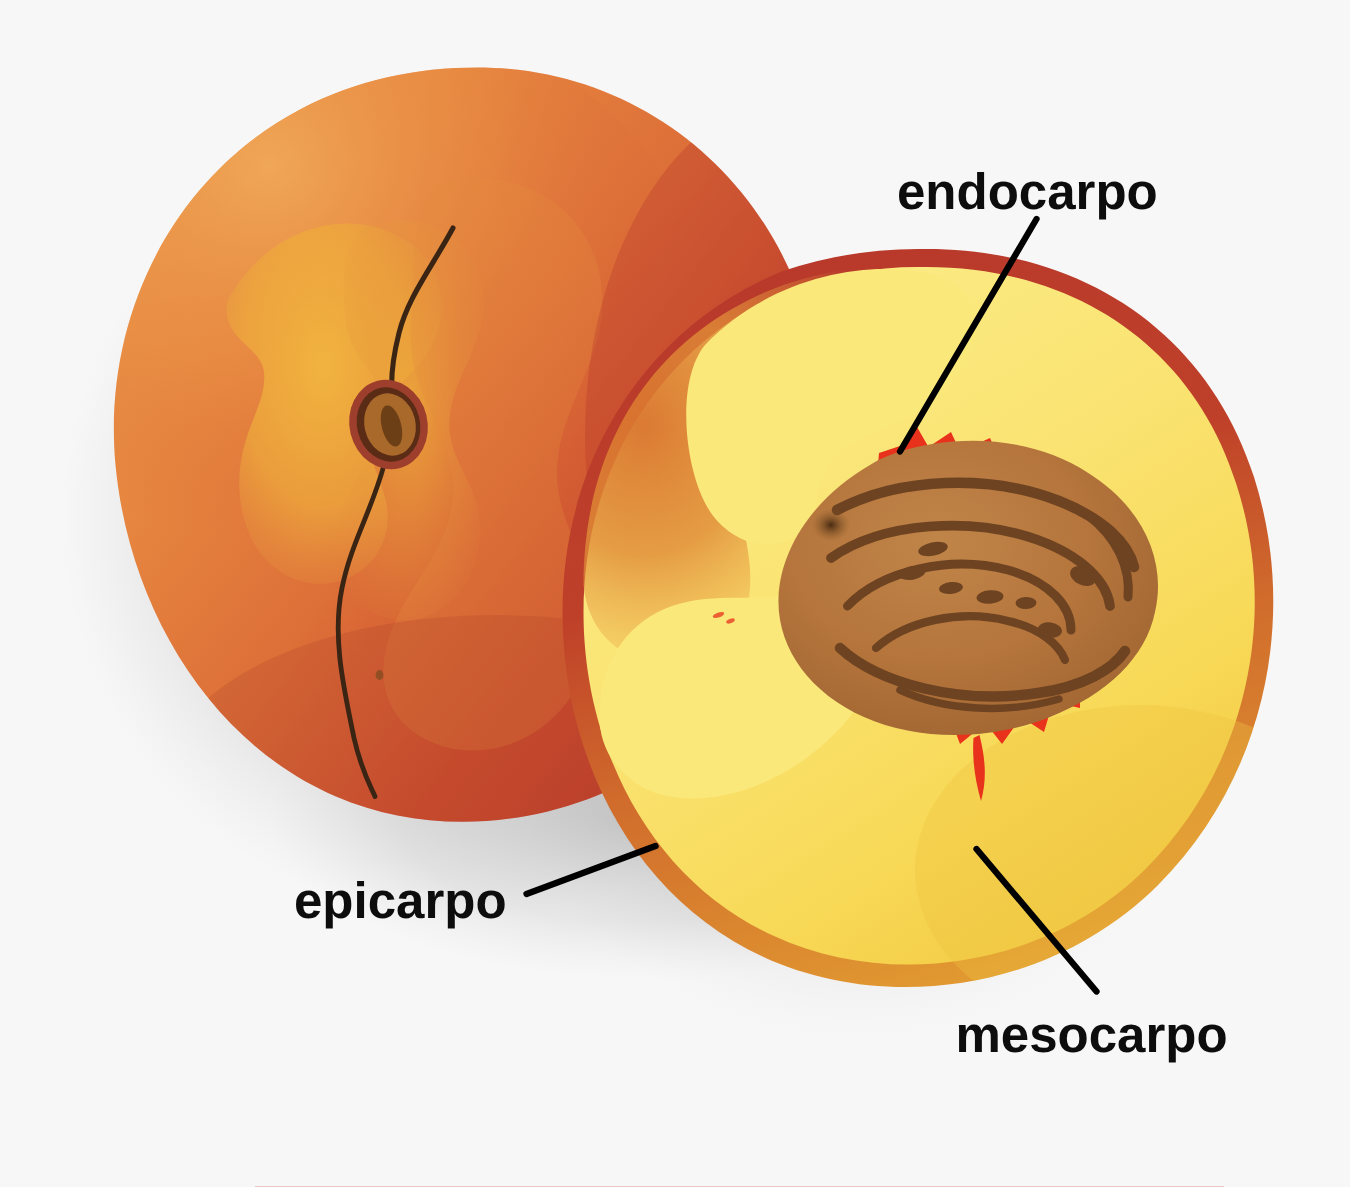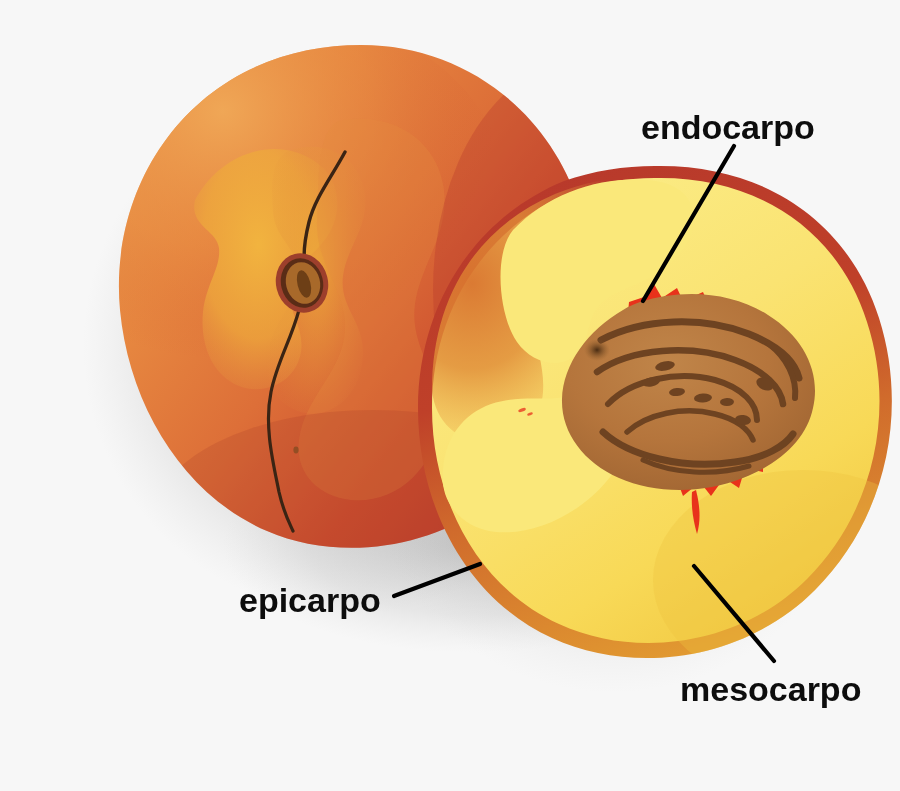--- a/index.html
+++ b/index.html
@@ -12,21 +12,20 @@
     width: 900px;
     height: 791px;
     overflow: hidden;
     font-family: "Liberation Sans", sans-serif;
   }
   #diagram-root {
     position: relative;
     width: 816px;
     height: 791px;
     background: #b91c1c;
-    margin-left: 43px;
   }
   svg.stage {
     display: block;
     width: 900px;
     height: 791px;
   }
   text.callout-label {
     font-family: "Liberation Sans", sans-serif;
     font-weight: bold;
     font-size: 34px;

